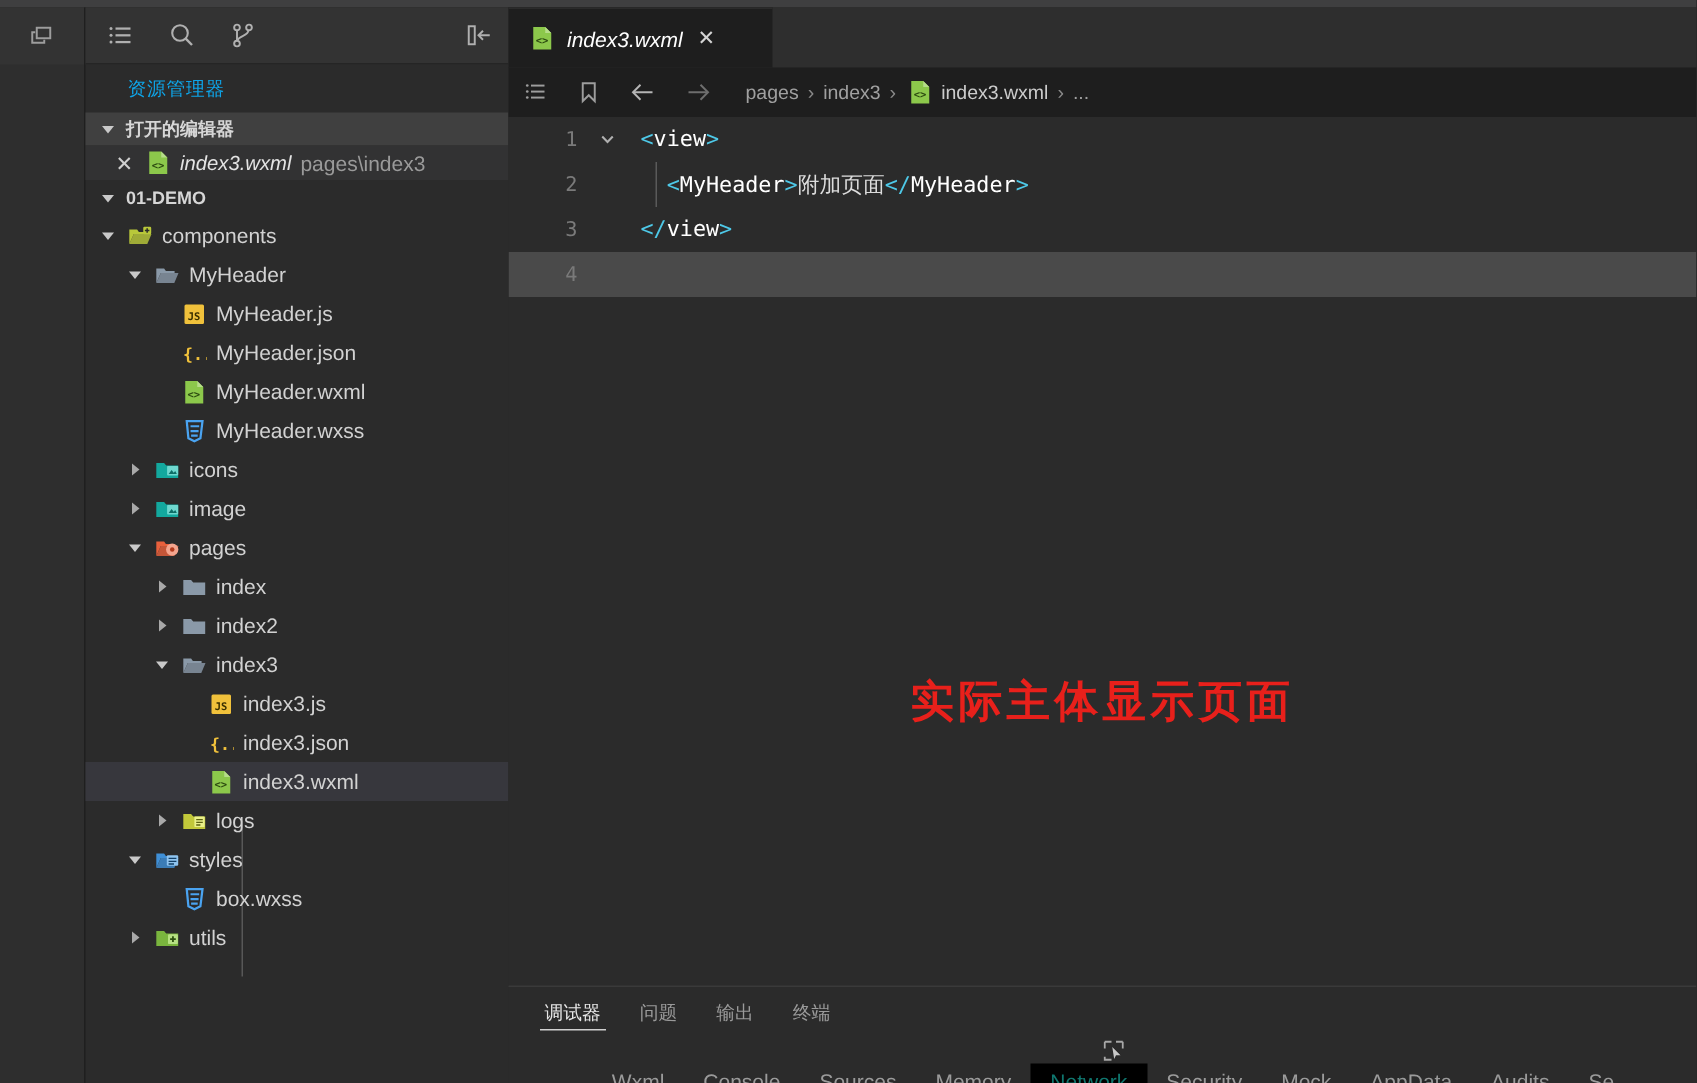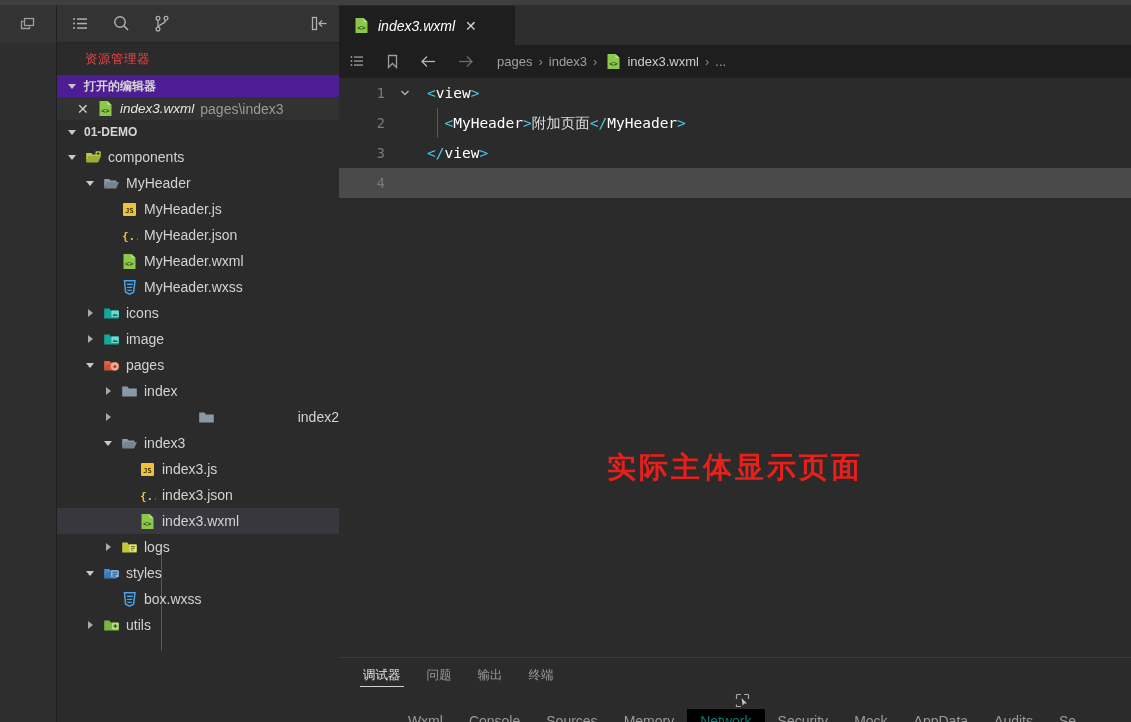--- a/index.html
+++ b/index.html
@@ -37,27 +37,27 @@
   .sb-toolbar{
     height:38px; display:flex; align-items:center;
     padding:0 10px 0 14px; gap:22px;
     background:#333333;
     border-bottom:1px solid #252525;
   }
   .sb-toolbar .spacer{ flex:1 1 auto; }
   .sb-title{
     height:32px; display:flex; align-items:center;
     padding-left:28px;
-    font-size:12.5px; color:#ef4444; letter-spacing:.5px;font-family:Liberation Mono, monospace;
+    font-size:12.5px; color:#0ea5e9; letter-spacing:.5px;font-family:Liberation Mono, monospace;
   }
   .section-head{
     height:22px; display:flex; align-items:center; gap:5px;
     padding-left:8px;
     font-size:12px; font-weight:bold; color:#d6d6d6;
-    background:#4c1d95;
+    background:#404040;
   }
   .section-head.plain{ background:transparent; }
   .twisty{
     width:14px; height:14px; display:inline-flex;
     align-items:center; justify-content:center; flex:0 0 auto;
   }
   .twisty.down::before{
     content:""; border-left:4px solid transparent; border-right:4px solid transparent;
     border-top:5px solid #c9c9c9;
   }
@@ -355,21 +355,21 @@
         </div>
         <div class="row folder" style="padding-left: 44px;">
           <span class="twisty right"></span>
           <span style="display: flex; align-items: center; flex: 0 0 auto;">
             <svg class="fi" viewBox="0 0 17 17">
               <path d="M1.2 3.6 H6.4 L7.8 5.4 H15.8 V13.6 H1.2 Z" fill="#8a99a8"></path>
             </svg>
           </span>
           <span class="label">index</span>
         </div>
-        <div class="row folder" style="padding-left: 44px; justify-content: space-between;">
+        <div class="row folder" style="padding-left: 44px;">
           <span class="twisty right"></span>
           <span style="display: flex; align-items: center; flex: 0 0 auto;">
             <svg class="fi" viewBox="0 0 17 17">
               <path d="M1.2 3.6 H6.4 L7.8 5.4 H15.8 V13.6 H1.2 Z" fill="#8a99a8"></path>
             </svg>
           </span>
           <span class="label">index2</span>
         </div>
         <div class="row folder" style="padding-left: 44px;">
           <span class="twisty down"></span>

